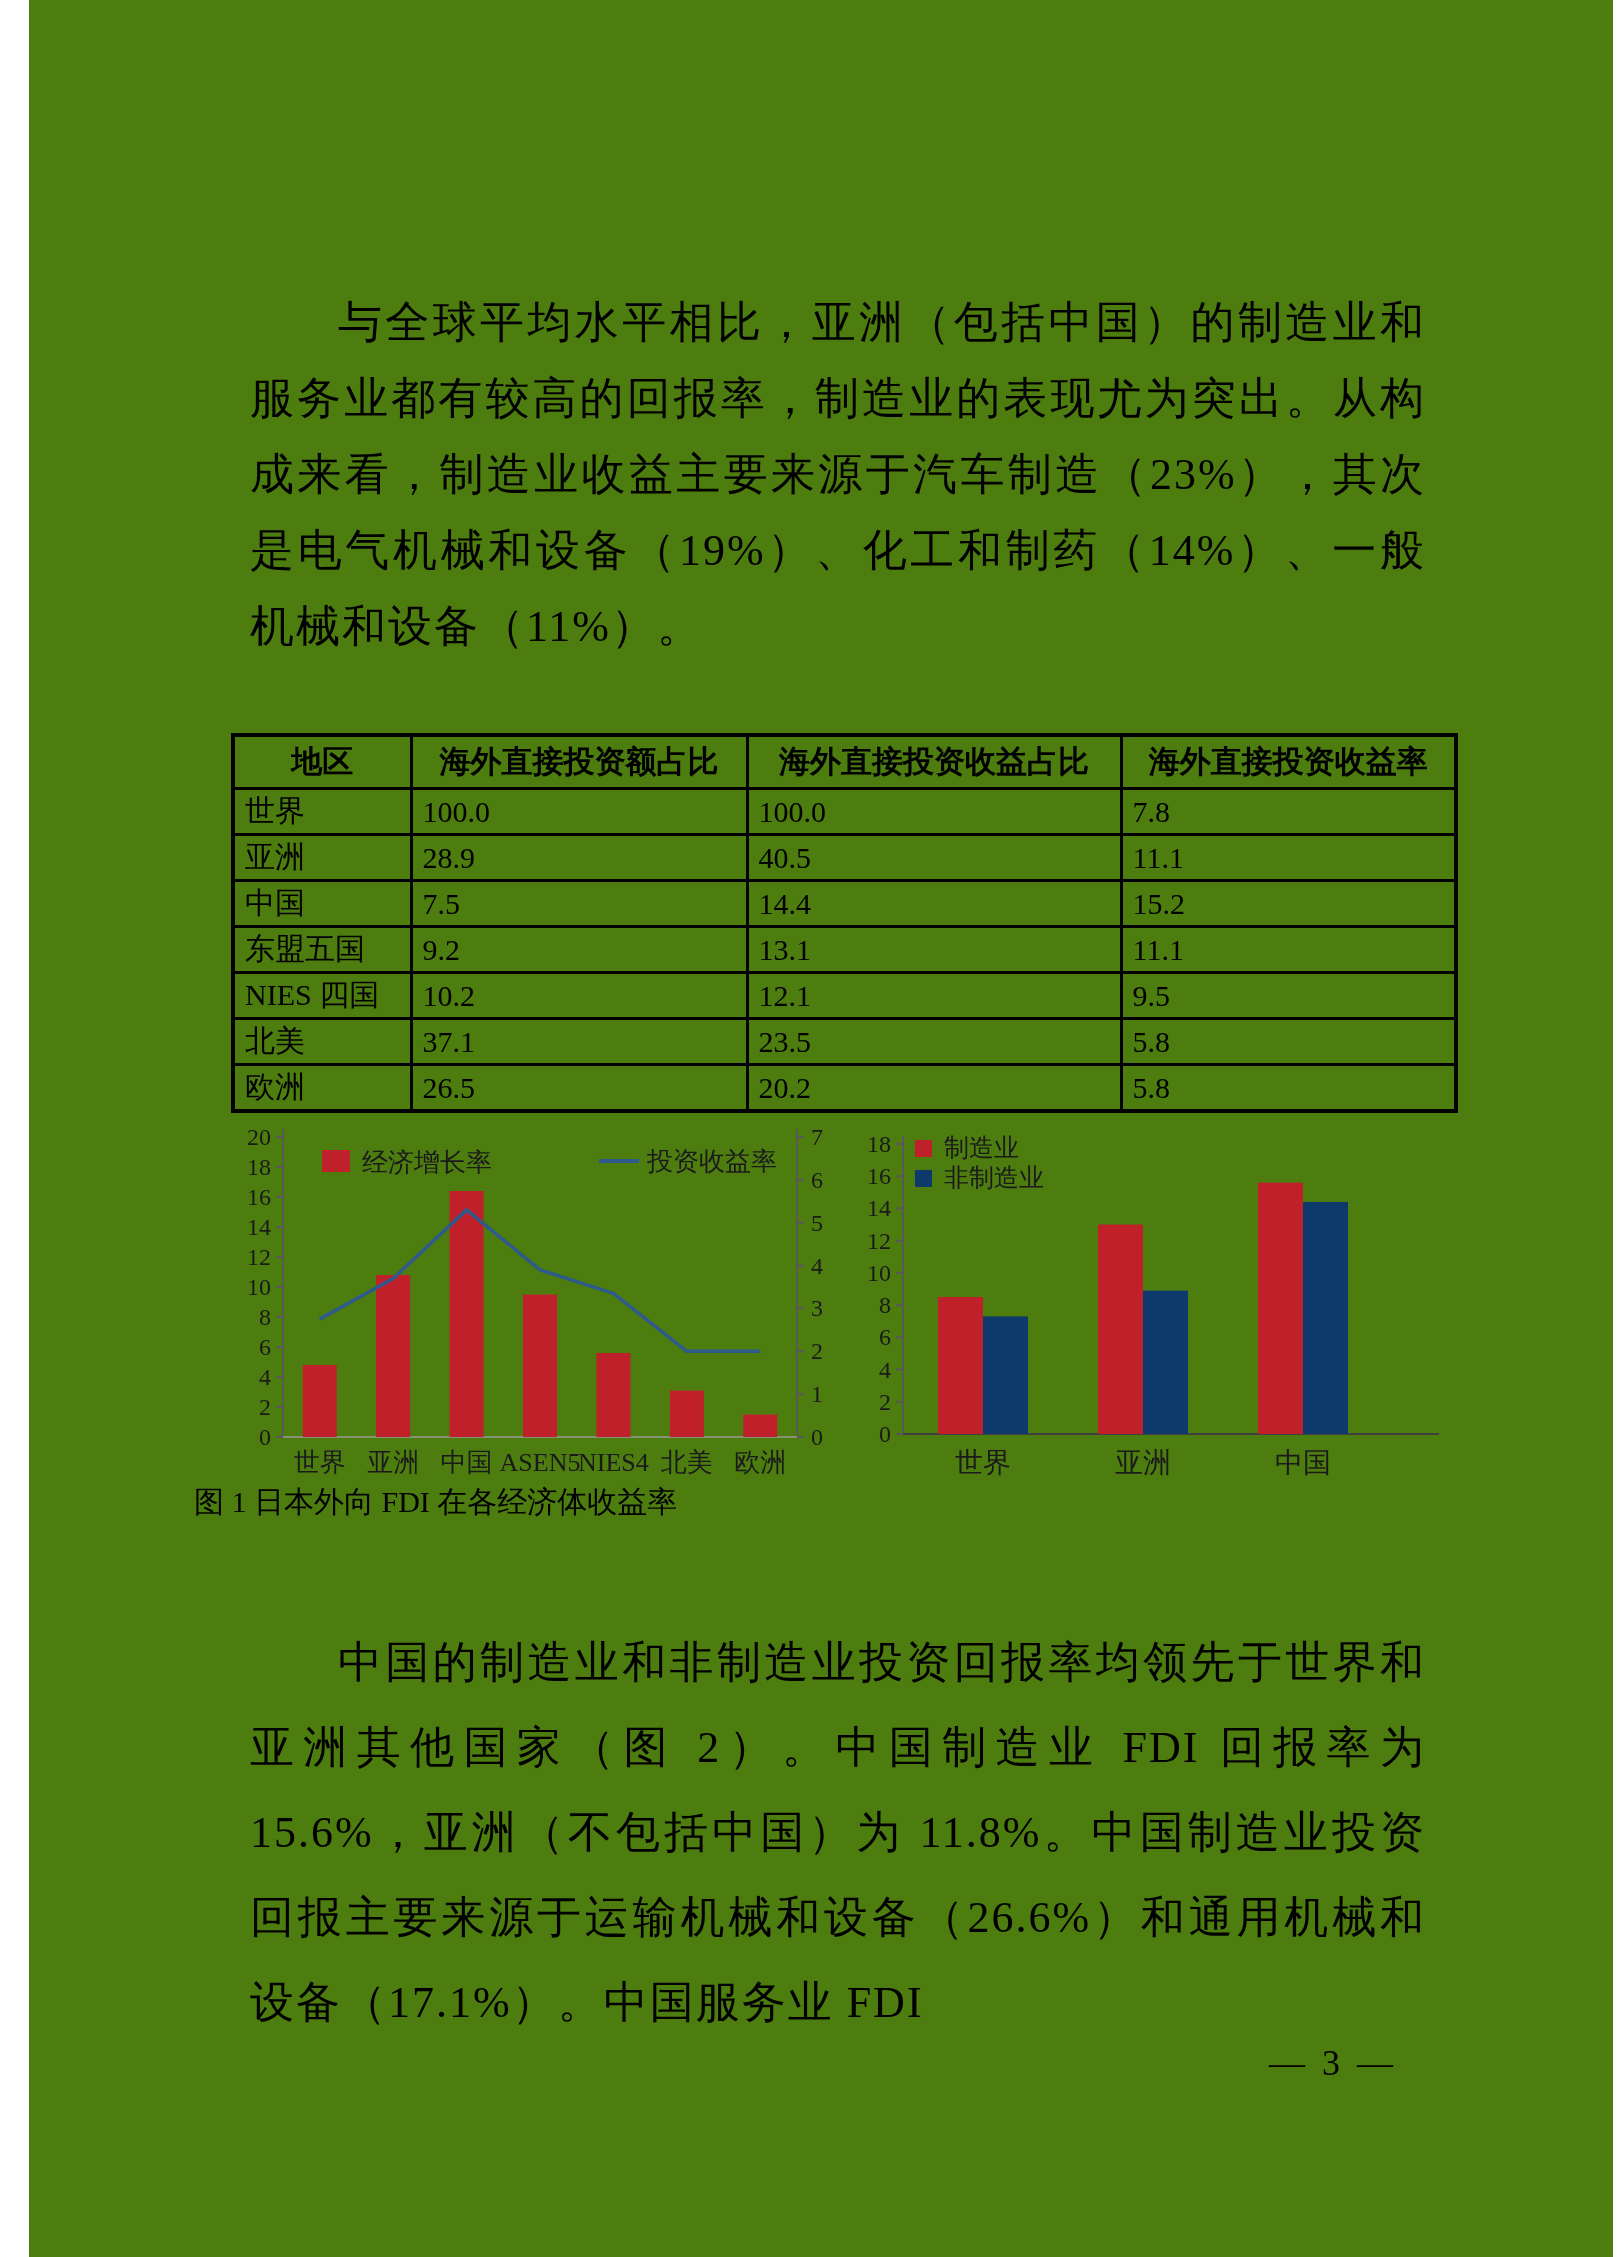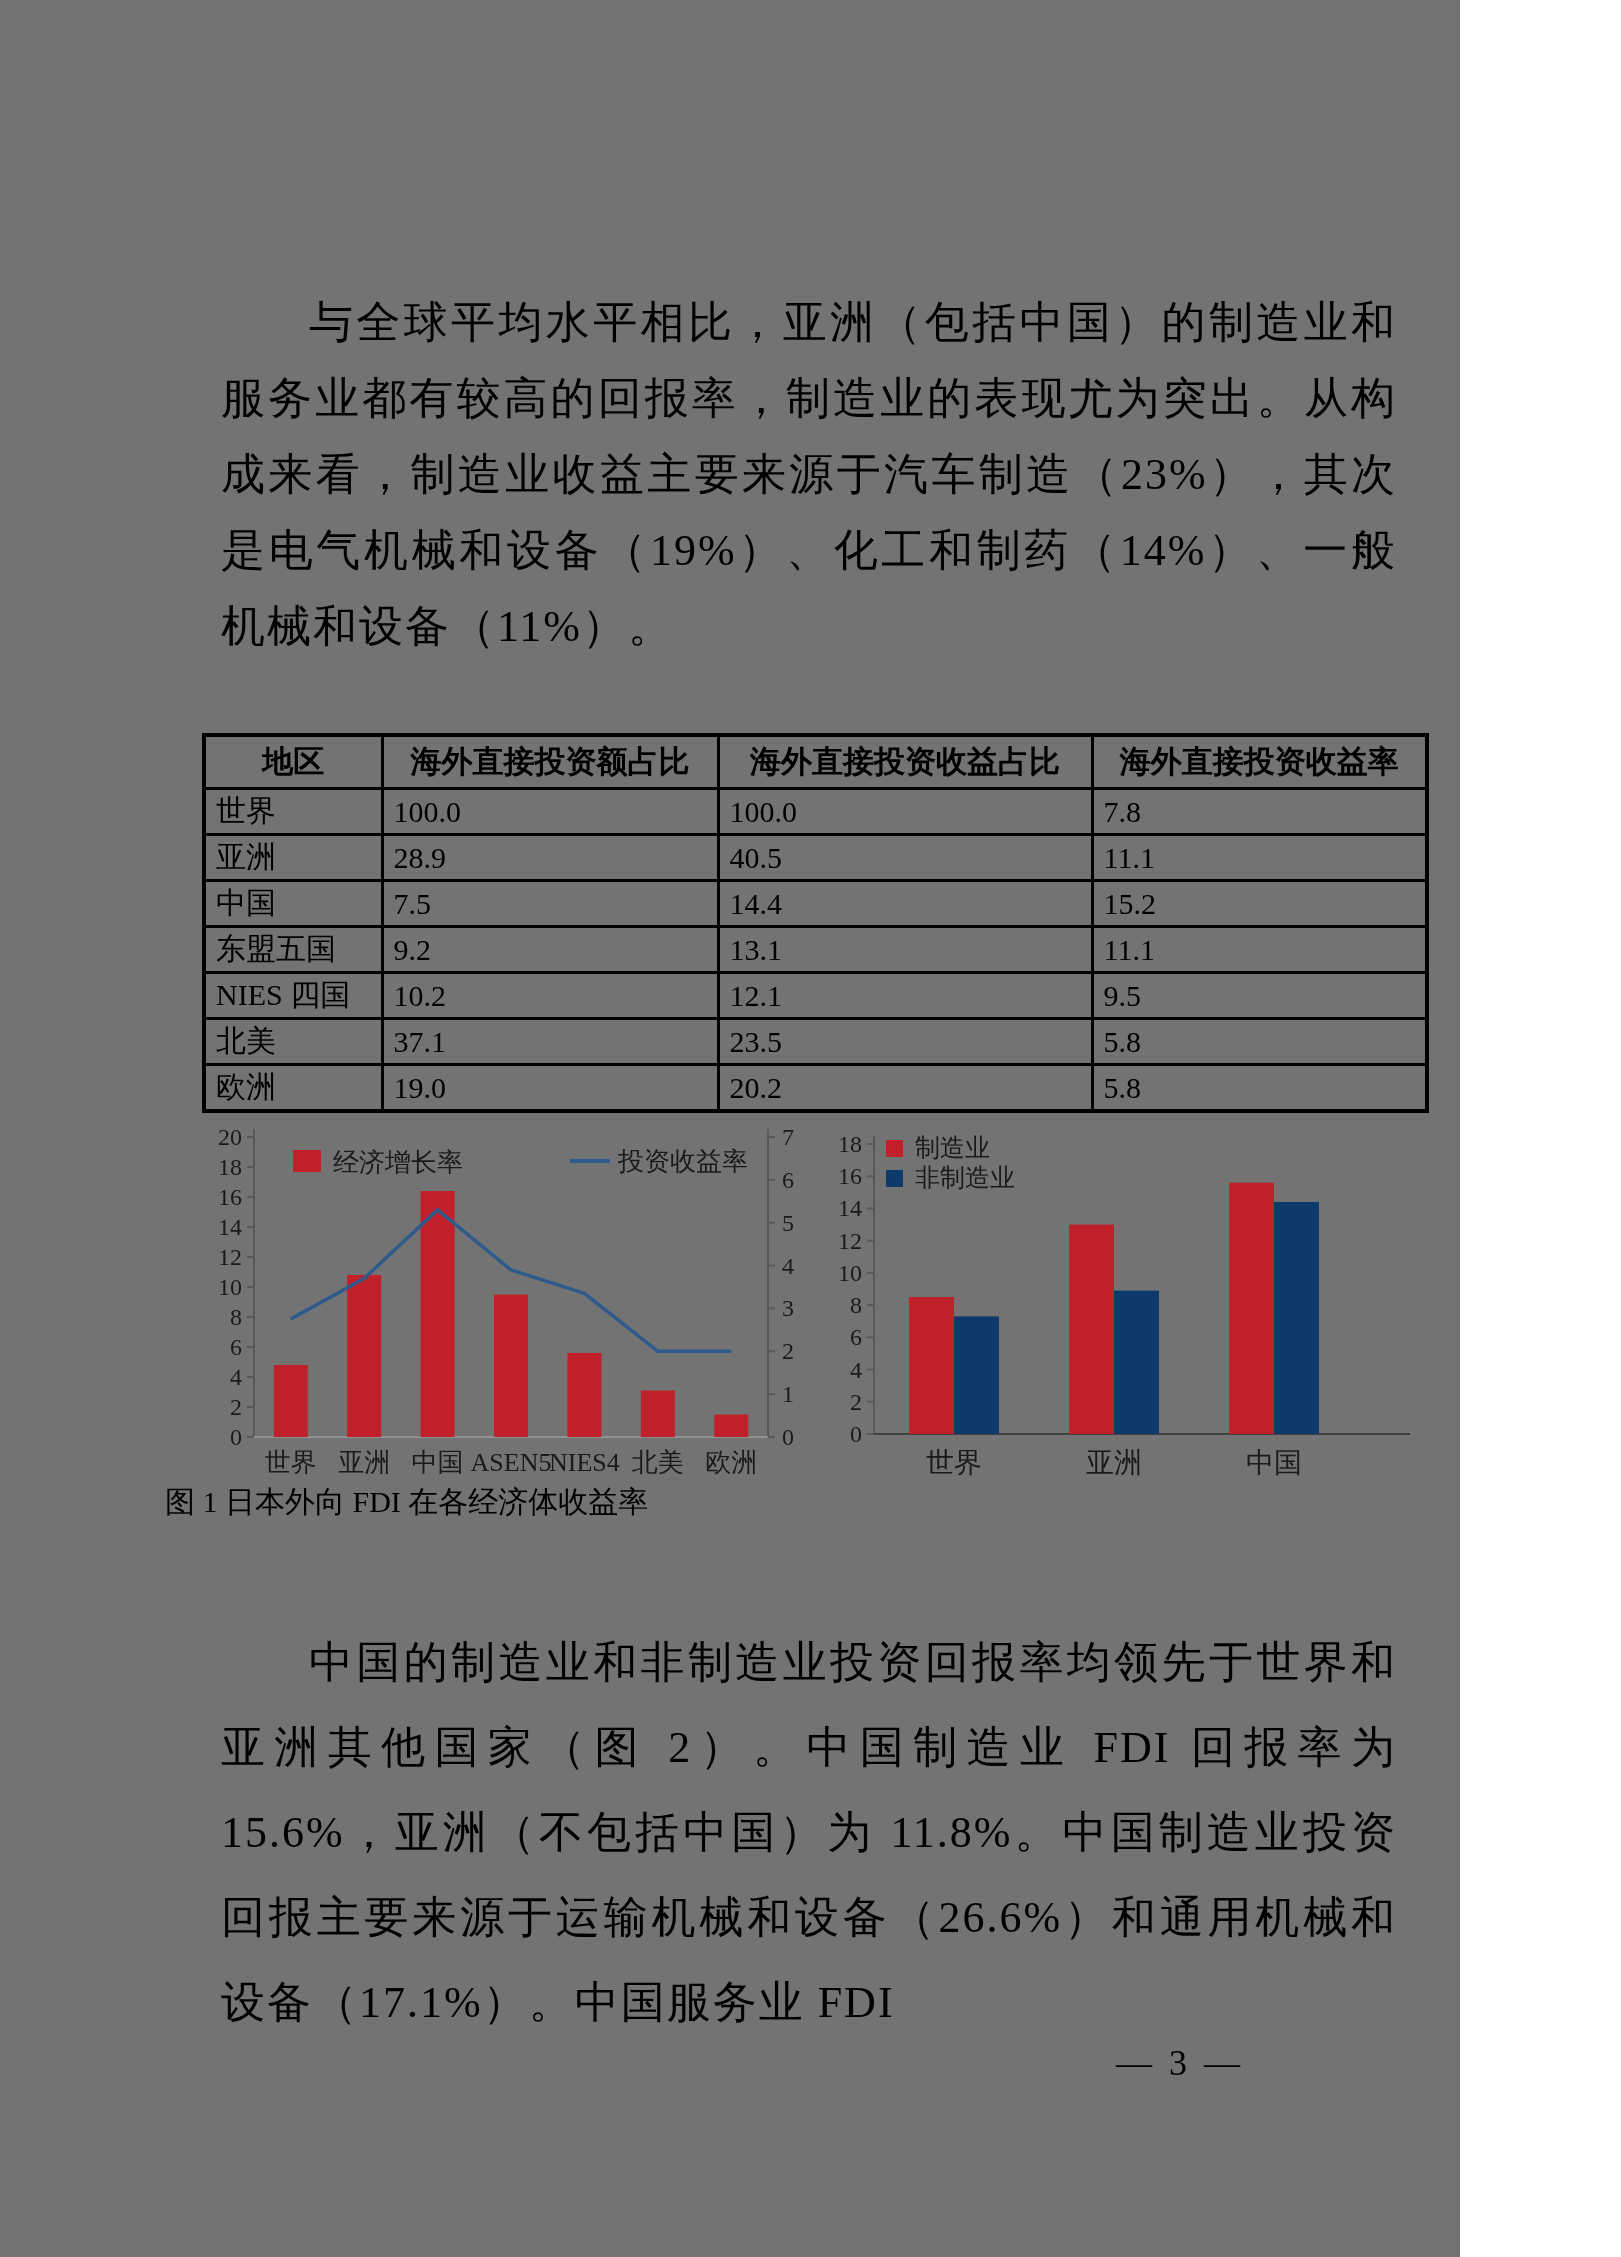--- a/index.html
+++ b/index.html
@@ -1,22 +1,23 @@
 <!DOCTYPE html>
 <html><head>
 <meta charset="utf-8">
 <style>
   html,body{margin:0;padding:0;background:#ffffff;}
   .page{
     position:relative;
-    width:1460px;height:2257px;
-    background:#737373;
+    width:1584px;height:2257px;
+    background:#4d7c0f;
     font-family:"Liberation Serif", serif;
     color:#000;
     overflow:hidden;
+    margin-left:29px;
   }
   .para{
     position:absolute;
     left:221px;width:1176px;
     margin:0;
     font-size:44px;
     line-height:76px;
     text-align:justify;
     text-indent:2em;
     letter-spacing:2px;
@@ -131,21 +132,21 @@
           <td>9.5</td>
         </tr>
         <tr>
           <td>北美</td>
           <td>37.1</td>
           <td>23.5</td>
           <td>5.8</td>
         </tr>
         <tr>
           <td>欧洲</td>
-          <td>19.0</td>
+          <td>26.5</td>
           <td>20.2</td>
           <td>5.8</td>
         </tr>
       </tbody>
   </table>
 
   <div class="chart-block" id="chart1-block">
     <svg class="chart-svg" id="chart1" width="645" height="372" viewBox="0 0 645 372">
         <line x1="89" y1="25" x2="89" y2="333" stroke="#595959" stroke-width="2"></line>
         <line x1="82" y1="333" x2="89" y2="333" stroke="#595959" stroke-width="2"></line>

